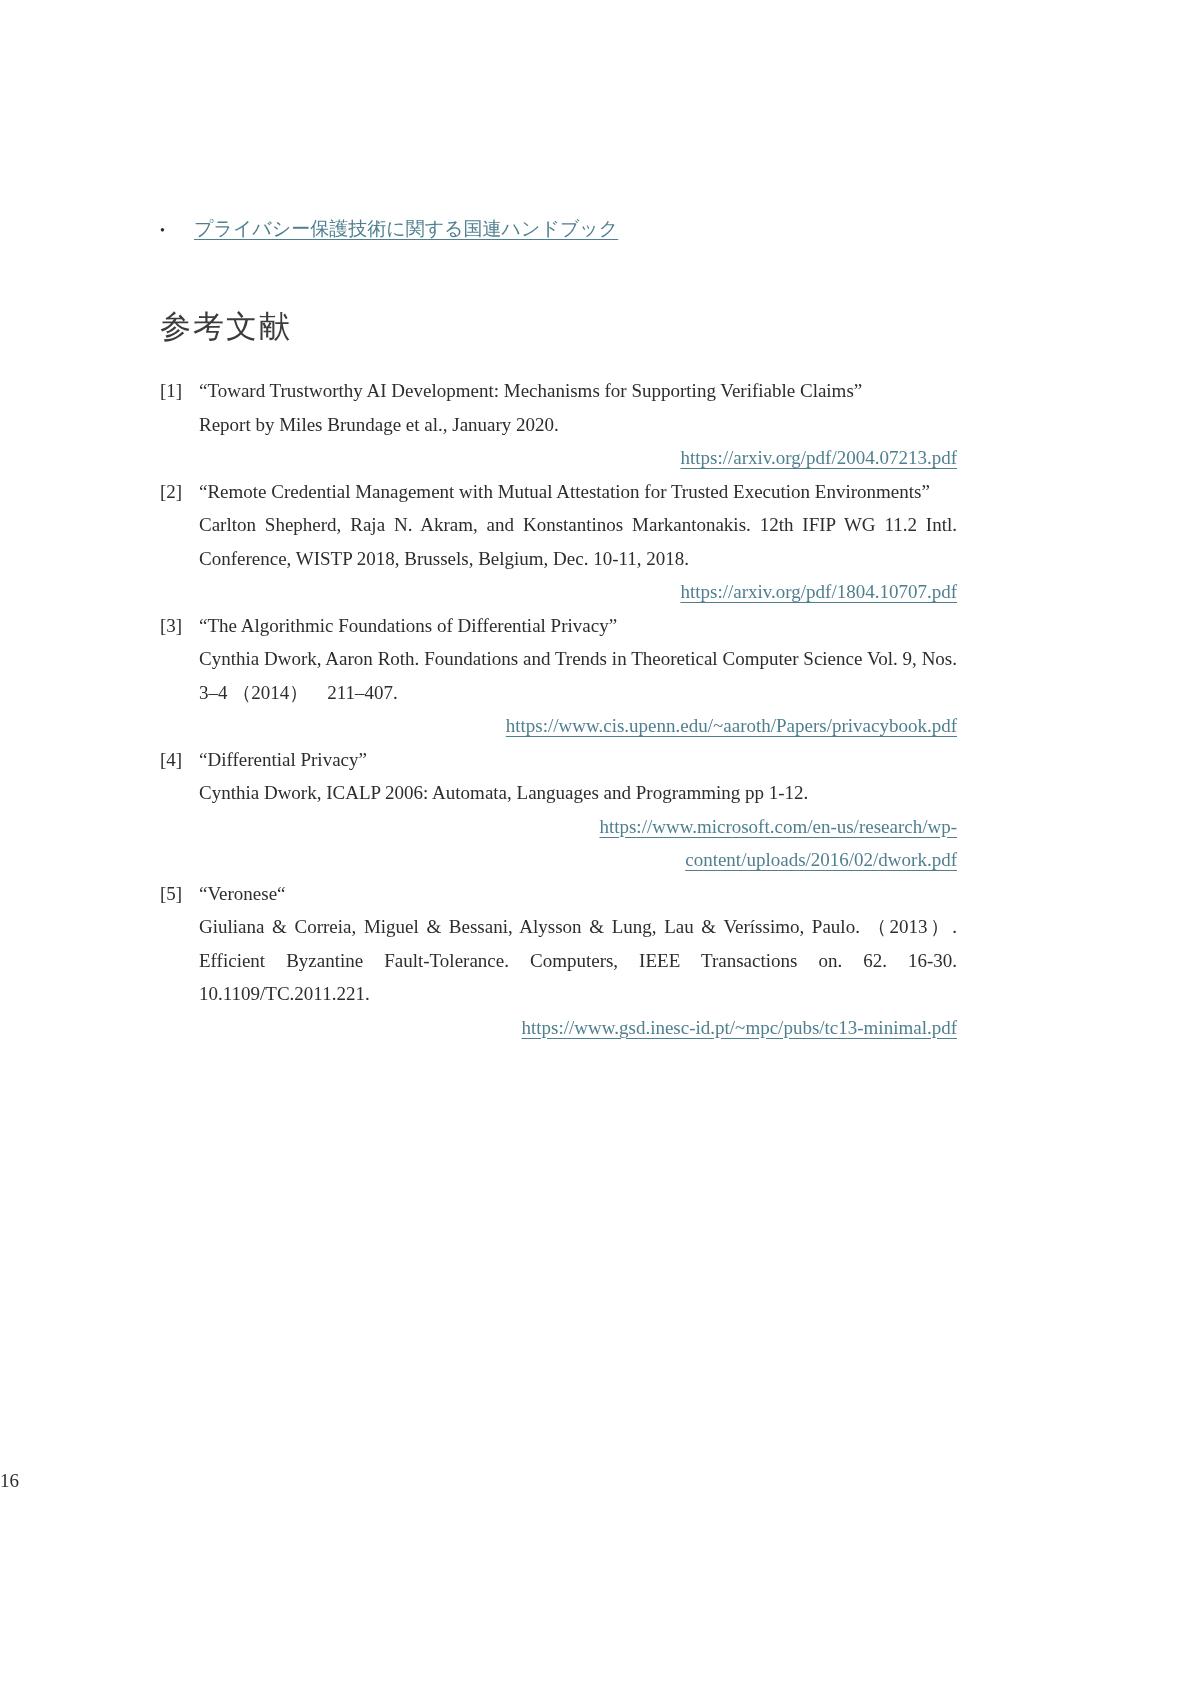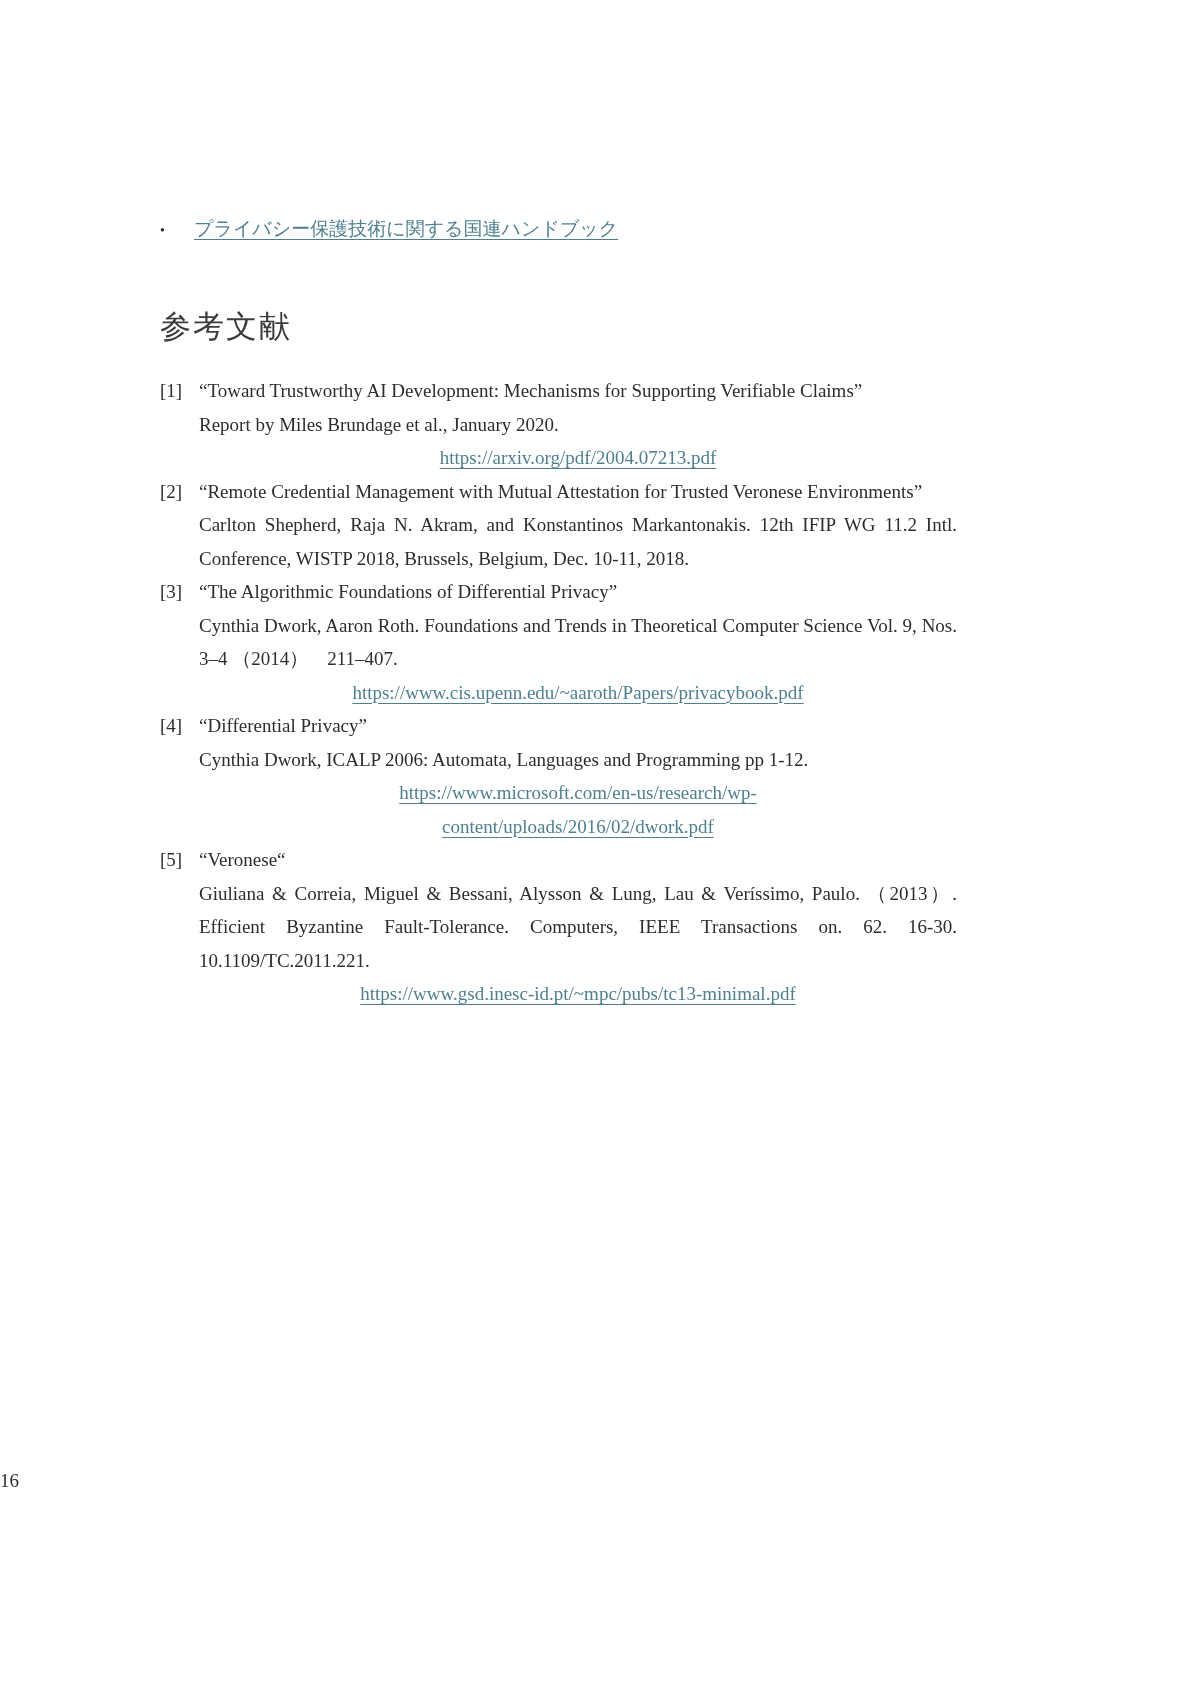--- a/index.html
+++ b/index.html
@@ -54,21 +54,21 @@
     line-height: 33.5px;
     color: #2d2d2d;
   }
   .ref { display: flex; }
   .ref-num {
     width: 39px;
     flex: none;
   }
   .ref-body { flex: 1; min-width: 0; }
   .ref-title, .ref-detail { text-align: justify; }
-  .ref-link { text-align: center; }
+  .ref-link { text-align: right; }
   
   .page-number {
     position: absolute;
     top: 1470px;
     left: 0;
     width: 100%;
     font-size: 19px;
     color: #2d2d2d;
   }
 </style>
@@ -91,22 +91,23 @@
       <div class="ref-body">
         <p class="ref-title">“Toward Trustworthy AI Development: Mechanisms for Supporting Verifiable Claims”</p>
         <p class="ref-detail">Report by Miles Brundage et al., January 2020.</p>
         <p class="ref-link"><span class="link">https://arxiv.org/pdf/2004.07213.pdf</span></p>
       </div>
     </div>
 
     <div class="ref">
       <div class="ref-num">[2]</div>
       <div class="ref-body">
-        <p class="ref-title">“Remote Credential Management with Mutual Attestation for Trusted Veronese Environments”</p>
+        <p class="ref-title">“Remote Credential Management with Mutual Attestation for Trusted Execution Environments”</p>
         <p class="ref-detail">Carlton Shepherd, Raja N. Akram, and Konstantinos Markantonakis. 12th IFIP WG 11.2 Intl. Conference, WISTP 2018, Brussels, Belgium, Dec. 10-11, 2018.</p>
+        <p class="ref-link"><span class="link">https://arxiv.org/pdf/1804.10707.pdf</span></p>
       </div>
     </div>
 
     <div class="ref">
       <div class="ref-num">[3]</div>
       <div class="ref-body">
         <p class="ref-title">“The Algorithmic Foundations of Differential Privacy”</p>
         <p class="ref-detail">Cynthia Dwork, Aaron Roth. Foundations and Trends in Theoretical Computer Science Vol. 9, Nos. 3–4 （2014）　211–407.</p>
         <p class="ref-link"><span class="link">https://www.cis.upenn.edu/~aaroth/Papers/privacybook.pdf</span></p>
       </div>

